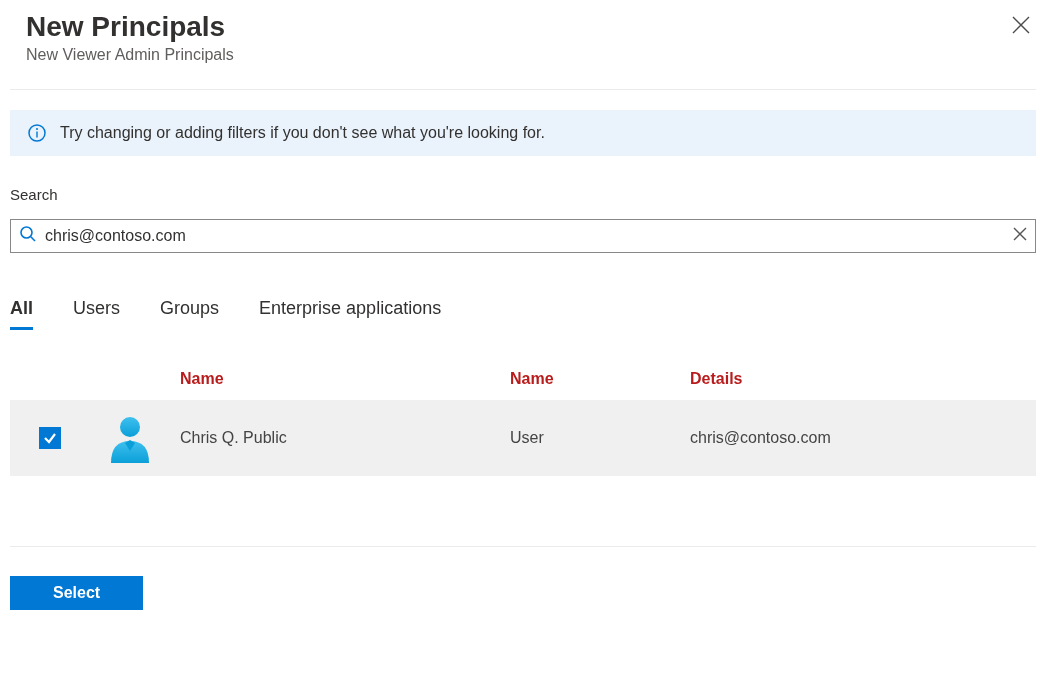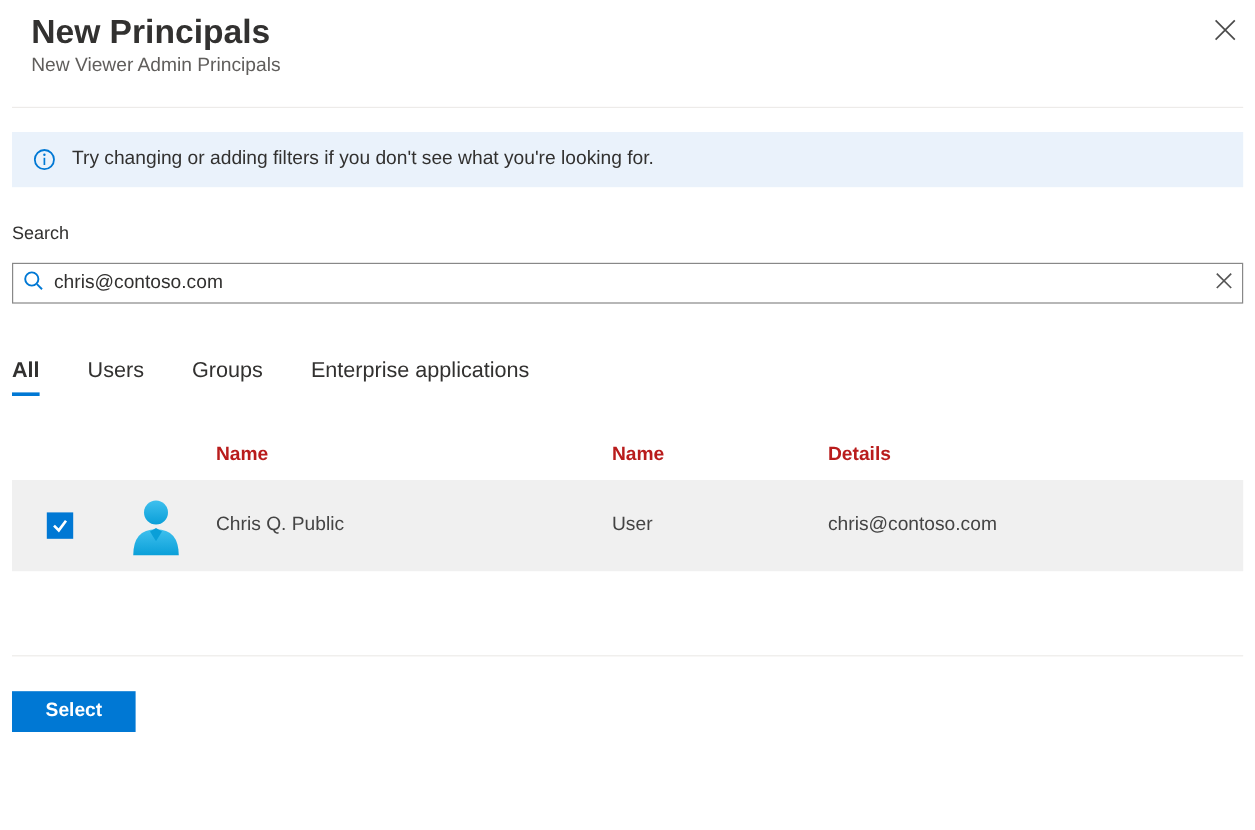--- a/index.html
+++ b/index.html
@@ -127,21 +127,21 @@
     border-top: 1px solid #edebe9;
     margin-top: 70px;
   }
   .select-btn {
     margin-top: 22px;
     background: #0078d4;
     color: #fff;
     border: none;
     font-size: 16px;
     font-weight: 600;
-    padding: 8px 28px;
+    padding: 8px 43px;
     cursor: pointer;
     text-align: center;
   }
 </style>
 </head>
 <body>
 
 <div class="page">
   <div class="header-row">
     <div>

